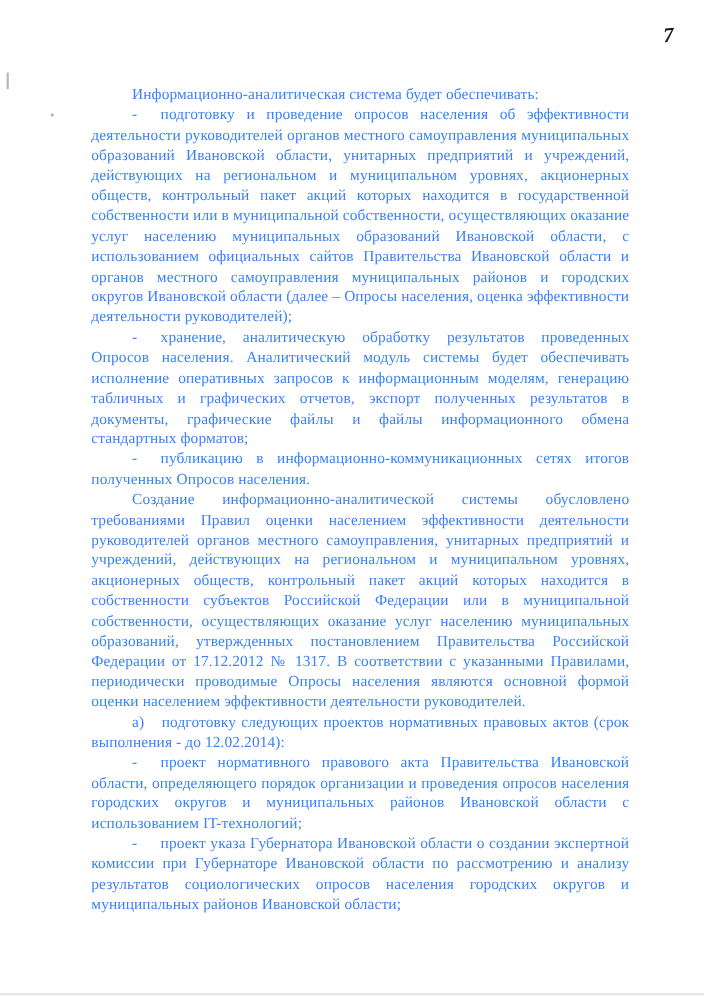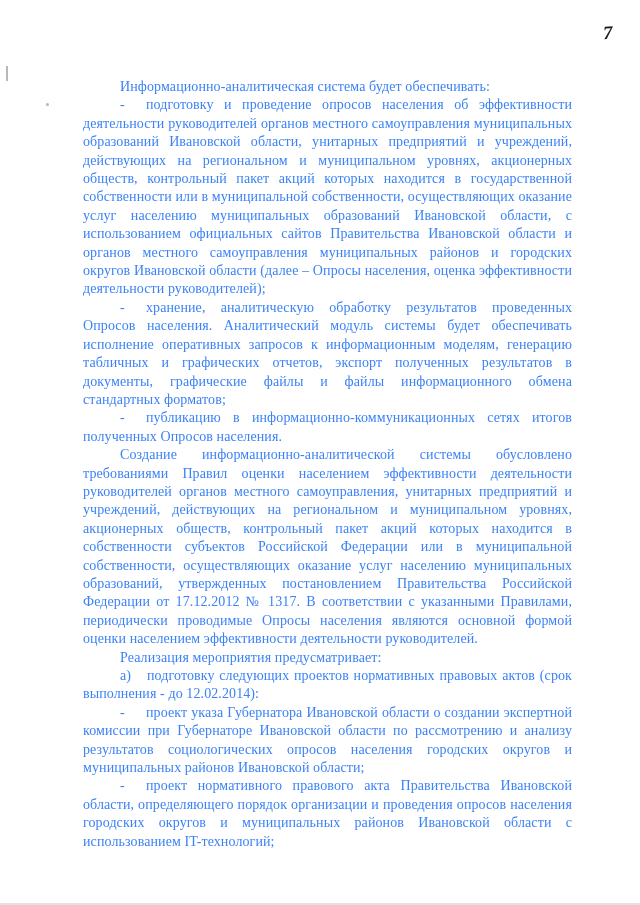--- a/index.html
+++ b/index.html
@@ -95,25 +95,24 @@
     <p class="para"><span>Информационно-аналитическая система будет обеспечивать:</span></p>
 
     <p class="para"><span class="marker">-</span><span>подготовку и проведение опросов населения об эффективности деятельности руководителей органов местного самоуправления муниципальных образований Ивановской области, унитарных предприятий и учреждений, действующих на региональном и муниципальном уровнях, акционерных обществ, контрольный пакет акций которых находится в государственной собственности или в муниципальной собственности, осуществляющих оказание услуг населению муниципальных образований Ивановской области, с использованием официальных сайтов Правительства Ивановской области и органов местного самоуправления муниципальных районов и городских округов Ивановской области (далее – Опросы населения, оценка эффективности деятельности руководителей);</span></p>
 
     <p class="para"><span class="marker">-</span><span>хранение, аналитическую обработку результатов проведенных Опросов населения. Аналитический модуль системы будет обеспечивать исполнение оперативных запросов к информационным моделям, генерацию табличных и графических отчетов, экспорт полученных результатов в документы, графические файлы и файлы информационного обмена стандартных форматов;</span></p>
 
     <p class="para"><span class="marker">-</span><span>публикацию в информационно-коммуникационных сетях итогов полученных Опросов населения.</span></p>
 
     <p class="para"><span>Создание информационно-аналитической системы обусловлено требованиями Правил оценки населением эффективности деятельности руководителей органов местного самоуправления, унитарных предприятий и учреждений, действующих на региональном и муниципальном уровнях, акционерных обществ, контрольный пакет акций которых находится в собственности субъектов Российской Федерации или в муниципальной собственности, осуществляющих оказание услуг населению муниципальных образований, утвержденных постановлением Правительства Российской Федерации от 17.12.2012 № 1317. В соответствии с указанными Правилами, периодически проводимые Опросы населения являются основной формой оценки населением эффективности деятельности руководителей.</span></p>
 
-    <p class="para"><span>Реализация мероприятия предусматривает:</span></p>
 
     <p class="para"><span class="marker alpha">а)</span><span>подготовку следующих проектов нормативных правовых актов (срок выполнения - до 12.02.2014):</span></p>
 
+    <p class="para"><span class="marker">-</span><span>проект нормативного правового акта Правительства Ивановской области, определяющего порядок организации и проведения опросов населения городских округов и муниципальных районов Ивановской области с использованием IT-технологий;</span></p>
+
     <p class="para"><span class="marker">-</span><span>проект указа Губернатора Ивановской области о создании экспертной комиссии при Губернаторе Ивановской области по рассмотрению и анализу результатов социологических опросов населения городских округов и муниципальных районов Ивановской области;</span></p>
-
-    <p class="para"><span class="marker">-</span><span>проект нормативного правового акта Правительства Ивановской области, определяющего порядок организации и проведения опросов населения городских округов и муниципальных районов Ивановской области с использованием IT-технологий;</span></p>
 
   </div>
 
   <div class="edge-bottom"></div>
 
 </div>
 
 </body></html>

